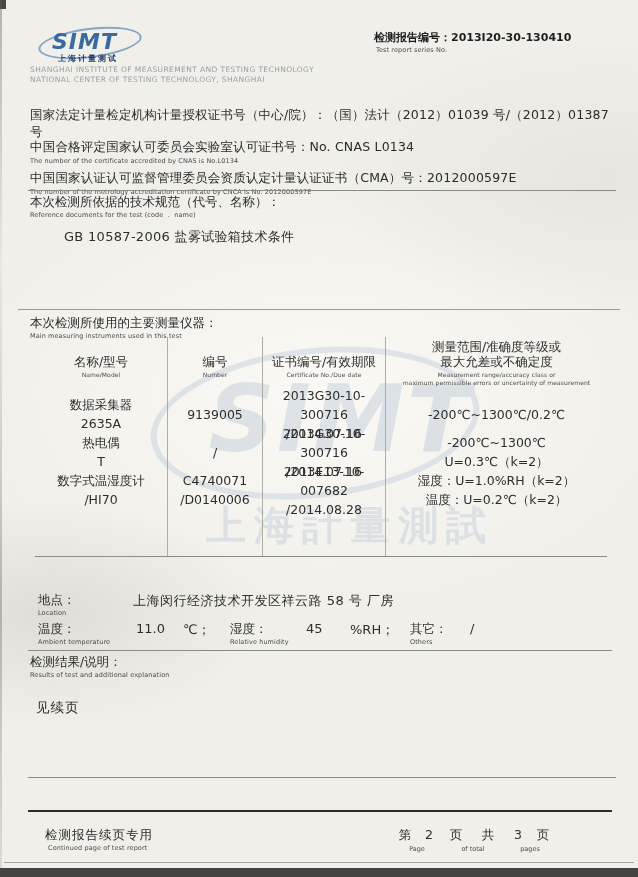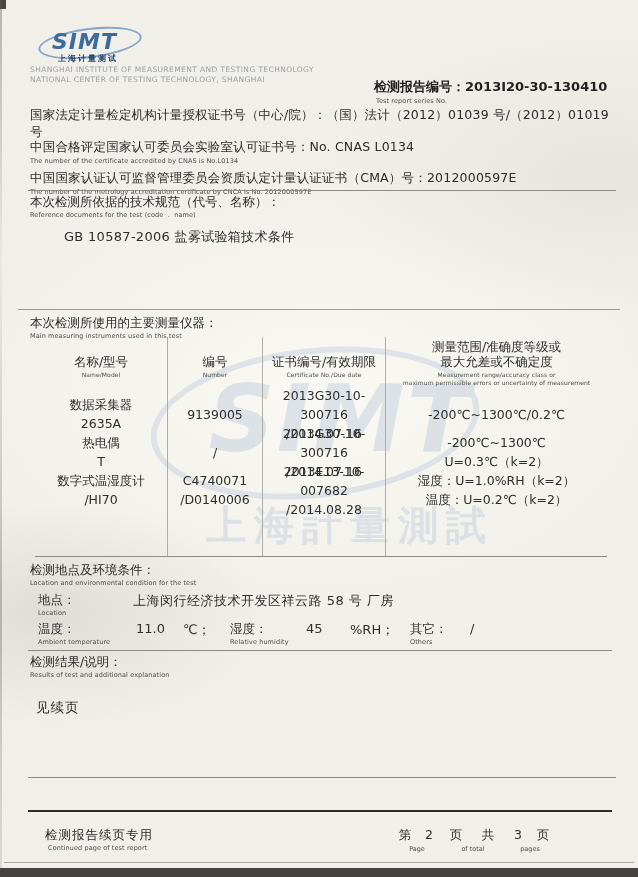--- a/index.html
+++ b/index.html
@@ -24,21 +24,21 @@
   .cn { color:#2b2b2b; }
   .sub { font-size:6.5px; color:#4c4c4c; letter-spacing:.1px; }
 
   
   .logo-wrap { position:absolute; left:44px; top:27px; width:120px; height:38px; }
   .logo-swoosh { position:absolute; left:-6px; top:1px; width:104px; height:30px; border:2px solid #88a6c8; border-radius:50%; transform:rotate(-7deg); }
   .logo-text { position:absolute; left:8px; top:2px; font-size:22px; font-weight:bold; font-style:italic; color:#3b6aa0; letter-spacing:1px; }
   .logo-sub { position:absolute; left:14px; top:26px; font-size:8px; color:#24406e; letter-spacing:2px; font-weight:bold; }
   .institute { position:absolute; left:30px; top:65px; font-size:7.5px; line-height:10px; color:#9aa0a6; letter-spacing:.4px; }
   .report-no { position:absolute; left:374px; top:30px; }
-  .report-no .main { font-size:13px; font-weight:bold; color:#1f1f1f;margin-top:48px; }
+  .report-no .main { font-size:11px; font-weight:bold; color:#1f1f1f; }
   .report-no .main .val { font-weight:bold; }
   .report-no .sub { margin-top:1px; margin-left:2px; }
 
   
   .cert { position:absolute; left:30px; width:590px; }
   .cert .main { font-size:12.5px; letter-spacing:.2px; }
   .cert .sub { margin-top:1px; }
   .c1 { top:107px; } .c2 { top:139px; } .c3 { top:170px; }
 
   .hr { position:absolute; height:1px; background:#8b8b85; }
@@ -126,21 +126,21 @@
     <div>NATIONAL CENTER OF TESTING TECHNOLOGY, SHANGHAI</div>
   </div>
   <div class="report-no">
     <div class="main">
       <span>检测报告编号：</span><span class="val">2013I20-30-130410</span>
     </div>
     <div class="sub">Test report series No.</div>
   </div>
 
   <div class="cert c1">
-    <div class="main cn">国家法定计量检定机构计量授权证书号（中心/院）：（国）法计（2012）01039 号/（2012）01019 号</div>
+    <div class="main cn">国家法定计量检定机构计量授权证书号（中心/院）：（国）法计（2012）01039 号/（2012）01387 号</div>
   </div>
   <div class="cert c2">
     <div class="main cn">中国合格评定国家认可委员会实验室认可证书号：No. CNAS L0134</div>
     <div class="sub">The number of the certificate accredited by CNAS is No.L0134</div>
   </div>
   <div class="cert c3">
     <div class="main cn">中国国家认证认可监督管理委员会资质认定计量认证证书（CMA）号：2012000597E</div>
     <div class="sub">The number of the metrology accreditation certificate by CNCA is No. 2012000597E</div>
   </div>
 
@@ -208,24 +208,20 @@
 maximum permissible errors or uncertainty of measurement</div>
       </div>
       <div class="cell">-200℃~1300℃/0.2℃</div>
       <div class="cell">-200℃~1300℃
 U=0.3℃（k=2）</div>
       <div class="cell">湿度：U=1.0%RH（k=2）
 温度：U=0.2℃（k=2）</div>
     </div>
   </div>
 
-  <div class="sect-title env-title">
-    <div class="main cn">检测地点及环境条件：</div>
-    <div class="sub">Location and environmental condition for the test</div>
-  </div>
   <div class="env-row loc-row">
     <div class="label-sub">
       <div class="main">地点：</div>
       <div class="sub">Location</div>
     </div>
     <div class="loc-val">上海闵行经济技术开发区祥云路 58 号  厂房</div>
   </div>
   <div class="env-row temp-row">
     <div class="label-sub p-temp-label">
       <div class="main">温度：</div>

